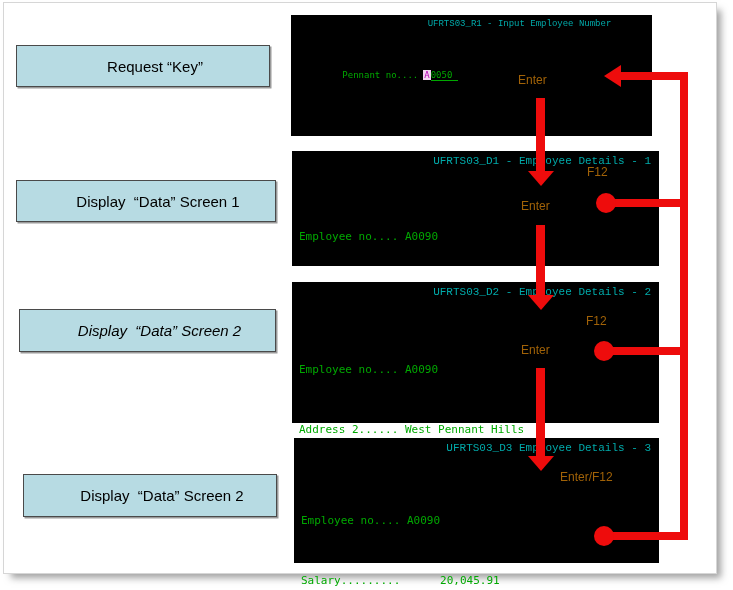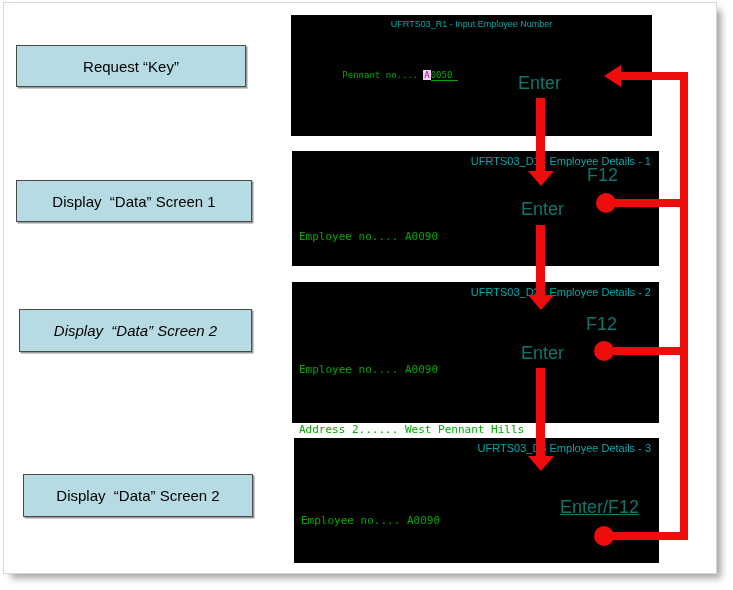--- a/index.html
+++ b/index.html
@@ -8,37 +8,37 @@
 
   
   .slide{position:absolute;left:3px;top:2px;width:712px;height:570px;background:#ffffff;
     border:1px solid #d6d6d6;
     box-shadow:6px 6px 7px -2px rgba(110,110,110,.65);}
 
   
   .step-box{position:absolute;background:#b7dbe3;border:1px solid #4a4a4a;
     box-shadow:1.5px 1.5px 0 #9a9a9a;
     display:flex;align-items:center;justify-content:center;
-    font-size:15px;color:#000;white-space:pre;}
+    font-size:15px;color:#000;white-space:pre;padding-left:24px;}
 
   
   .screen{position:absolute;background:#000000;}
-  .screen-title{position:absolute;top:4px;font-family:Liberation Sans, sans-serif;}
+  .screen-title{position:absolute;top:4px;font-family:Liberation Mono, monospace;padding-left:48px;}
   .title-center{width:100%;text-align:center;font-size:9px;}
   .title-right{right:8px;font-size:11px;}
   .screen-body{position:absolute;font-family:"DejaVu Sans Mono",monospace;
     font-size:11px;line-height:20px;white-space:pre;}
   .s1-line{position:absolute;left:8px;top:45px;font-family:"DejaVu Sans Mono",monospace;
     font-size:9px;white-space:pre;}
   .cursor-block{display:inline-block;margin-left:5px;padding:0 1px;
     background:#f2d3f0;color:#b400b4;}
   .field-underline{border-bottom:1px solid;padding-right:6px;}
 
   
-  .key-label{position:absolute;color:#0f766e;font-size:18px;white-space:nowrap;}
+  .key-label{position:absolute;color:#a16207;font-size:12px;white-space:nowrap;}
 
   
   .rline{position:absolute;}
   .head-down{position:absolute;width:0;height:0;
     border-left:13px solid transparent;border-right:13px solid transparent;}
   .head-left{position:absolute;width:0;height:0;
     border-top:11px solid transparent;border-bottom:11px solid transparent;}
   .dot{position:absolute;width:20px;height:20px;border-radius:50%;}
 </style>
 </head>
@@ -82,20 +82,21 @@
         <div>Employee no.... A0090</div>
         <div>Address 2...... West Pennant Hills</div>
         <div>Country         AUSTRALIA</div>
       </div>
     </div>
 
     <div class="screen" style="left:290px;top:435px;width:365px;height:125px;">
       <div class="screen-title title-right" style="color:#00aaaa;">UFRTS03_D3 Employee Details - 3</div>
       <div class="screen-body" style="left:7px;top:33px;color:#00a800;">
         <div>Employee no.... A0090</div>
+        <div>Salary.........      20,045.91</div>
         
         
       </div>
     </div>
 
     <div class="rline" style="left:532px;top:95px;width:9px;height:73px;background:#ee0c0c;"></div>
     <div class="head-down" style="left:524px;top:168px;border-top:15px solid #ee0c0c;"></div>
 
     <div class="rline" style="left:532px;top:222px;width:9px;height:70px;background:#ee0c0c;"></div>
     <div class="head-down" style="left:524px;top:292px;border-top:15px solid #ee0c0c;"></div>
@@ -114,16 +115,16 @@
     <div class="dot" style="left:590px;top:338px;background:#ee0c0c;"></div>
 
     <div class="rline" style="left:600px;top:529px;width:84px;height:8px;background:#ee0c0c;"></div>
     <div class="dot" style="left:590px;top:523px;background:#ee0c0c;"></div>
 
     <div class="key-label" style="left:514px;top:70px;">Enter</div>
     <div class="key-label" style="left:583px;top:162px;">F12</div>
     <div class="key-label" style="left:517px;top:196px;">Enter</div>
     <div class="key-label" style="left:582px;top:311px;">F12</div>
     <div class="key-label" style="left:517px;top:340px;">Enter</div>
-    <div class="key-label" style="left:556px;top:494px;text-decoration:underline;">Enter/F12</div>
+    <div class="key-label" style="left:556px;top:467px;">Enter/F12</div>
 
   </div>
 </div>
 
 </body></html>

